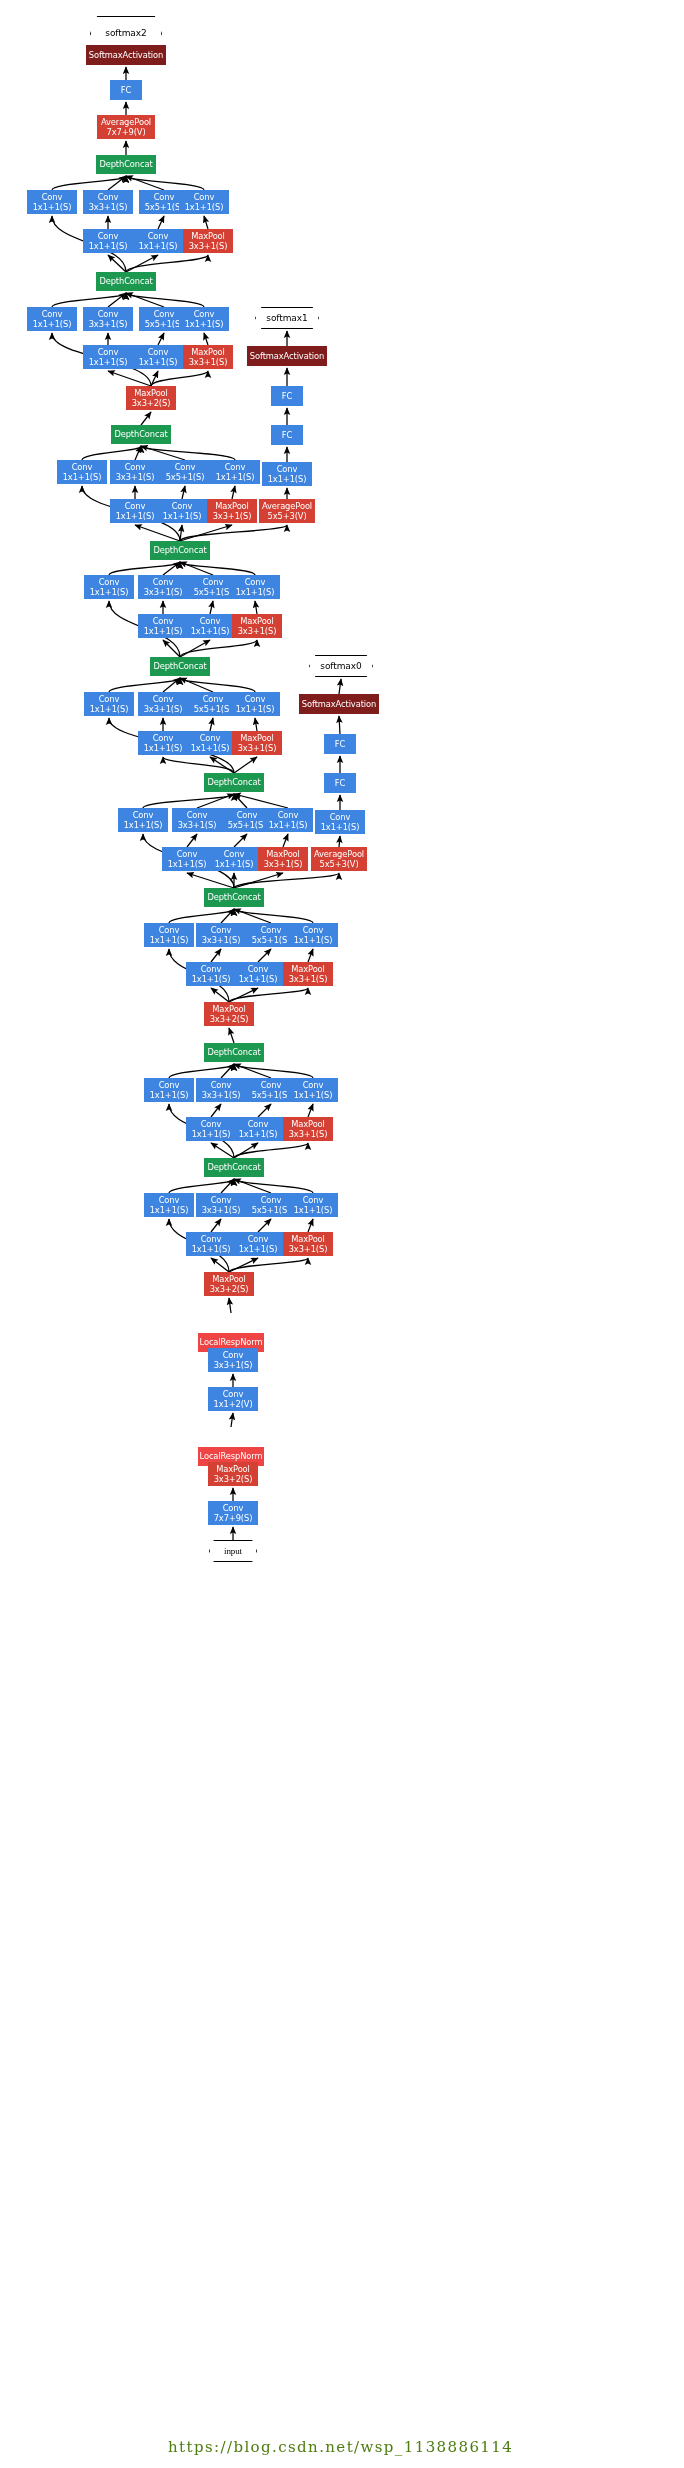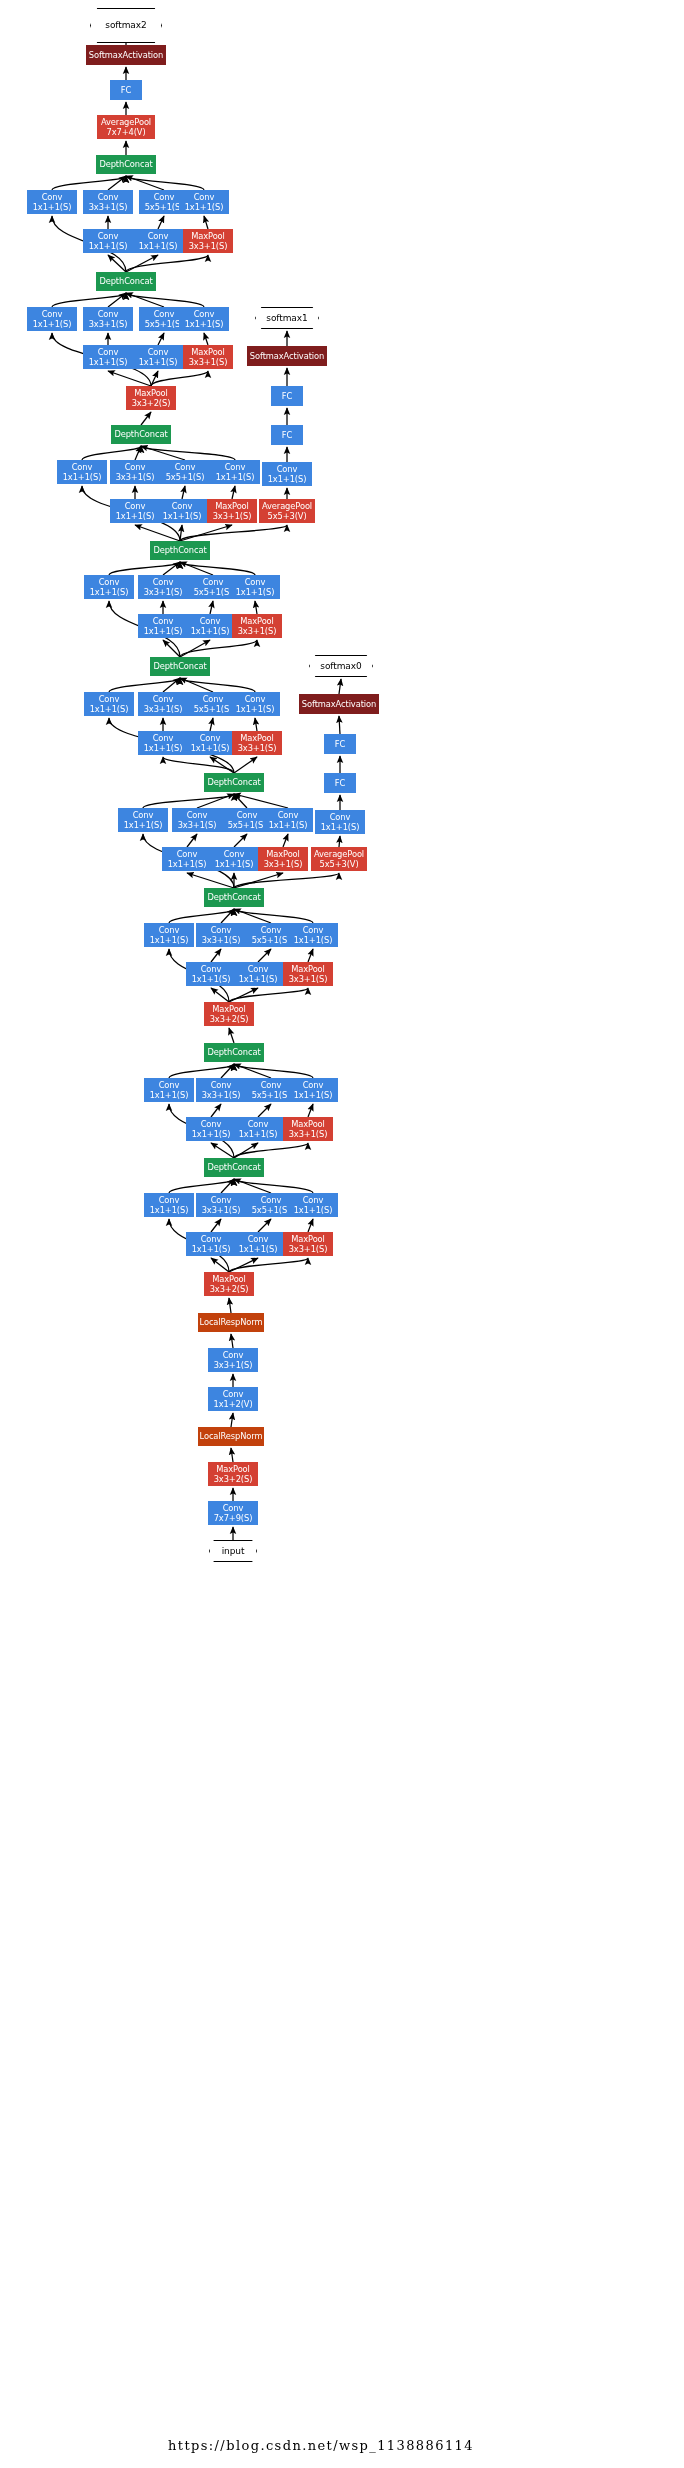--- a/index.html
+++ b/index.html
@@ -32,34 +32,34 @@
     font-size: 8.3px;
     line-height: 10.2px;
     letter-spacing: -0.1px;
     white-space: nowrap;
     z-index: 3;
   }
   .node .l1, .node .l2 { display: block; }
   .n-conv { background: #3d85e0; }
   .n-pool { background: #d44033; }
   .n-concat { background: #1c9850; }
-  .n-norm { background: #c2410c; }
+  .n-norm { background: #ef4444; margin-top: 20px; }
   .n-soft { background: #7f1d1d; }
   .n-fc { background: #3d85e0; }
   .n-io {
     background: #ffffff;
     color: #000000;
     border: 1.3px solid #000000;
     font-size: 9px;
     clip-path: polygon(10% 0%, 90% 0%, 100% 50%, 90% 100%, 10% 100%, 0% 50%);
   }
   .watermark {
     position: absolute;
-    color: #000000;
-    font-size: 13px;
+    color: #4d7c0f;
+    font-size: 15px;
     font-family: "DejaVu Serif", serif;
     letter-spacing: 1.4px;
     z-index: 1;
     white-space: nowrap;
   }
 </style>
 </head>
 <body>
 
 <div id="canvas">
@@ -190,32 +190,32 @@
         <path d="M231,1313 L229,1298"></path>
         <path d="M233,1348 L231,1334"></path>
         <path d="M233,1387 L233,1374"></path>
         <path d="M231,1427 L233,1413"></path>
         <path d="M233,1462 L231,1448"></path>
         <path d="M233,1501 L233,1488"></path>
         <path d="M233,1540 L233,1527"></path>
       </g>
   </svg>
   <div id="nodes">
-      <div class="node n-io" style="left: 90px; top: 8px; width: 72px; height: 35px;">
+      <div class="node n-io" style="left: 90px; top: 16px; width: 72px; height: 35px;">
         <span class="l1">softmax2</span>
       </div>
       <div class="node n-soft" style="left: 86px; top: 45px; width: 80px; height: 20px;">
         <span class="l1">SoftmaxActivation</span>
       </div>
       <div class="node n-fc" style="left: 110px; top: 80px; width: 32px; height: 20px;">
         <span class="l1">FC</span>
       </div>
       <div class="node n-pool" style="left: 97px; top: 115px; width: 58px; height: 24px;">
         <span class="l1">AveragePool</span>
-        <span class="l2">7x7+4(V)</span>
+        <span class="l2">7x7+9(V)</span>
       </div>
       <div class="node n-concat" style="left: 96px; top: 155px; width: 60px; height: 19px;">
         <span class="l1">DepthConcat</span>
       </div>
       <div class="node n-conv" style="left: 27px; top: 190px; width: 50px; height: 24px;">
         <span class="l1">Conv</span>
         <span class="l2">1x1+1(S)</span>
       </div>
       <div class="node n-conv" style="left: 83px; top: 190px; width: 50px; height: 24px;">
         <span class="l1">Conv</span>
@@ -556,18 +556,18 @@
         <span class="l1">LocalRespNorm</span>
       </div>
       <div class="node n-pool" style="left: 208px; top: 1462px; width: 50px; height: 24px;">
         <span class="l1">MaxPool</span>
         <span class="l2">3x3+2(S)</span>
       </div>
       <div class="node n-conv" style="left: 208px; top: 1501px; width: 50px; height: 24px;">
         <span class="l1">Conv</span>
         <span class="l2">7x7+9(S)</span>
       </div>
-      <div class="node n-io" style="left: 209px; top: 1540px; width: 48px; height: 22px;">
+      <div class="node n-io" style="left: 209px; top: 1540px; width: 48px; height: 22px; font-family: Liberation Serif, serif;">
         <span class="l1">input</span>
       </div>
     </div>
   <div class="watermark" style="left:168px; top:2438px;">https://blog.csdn.net/wsp_1138886114</div>
 </div>
 
 </body></html>

